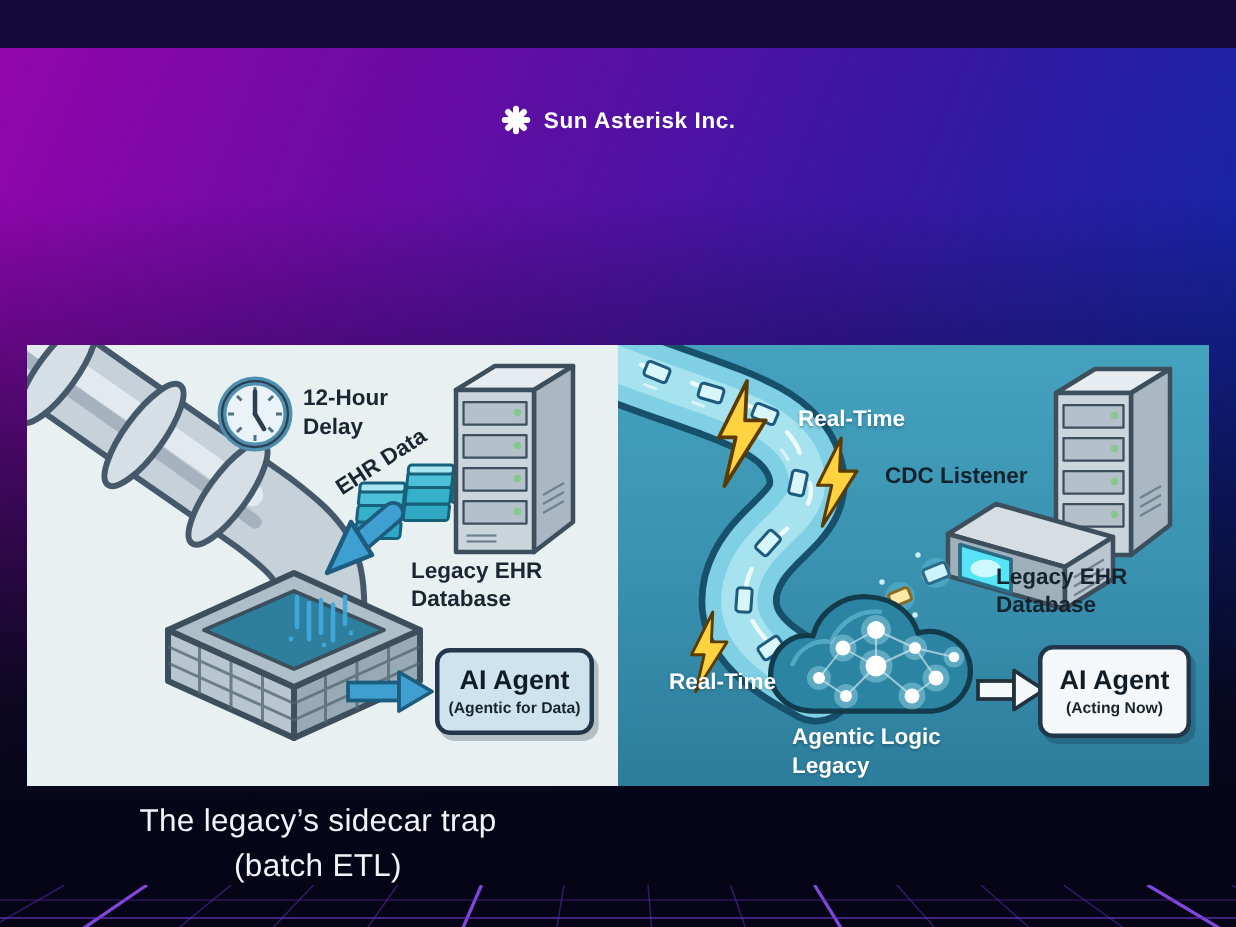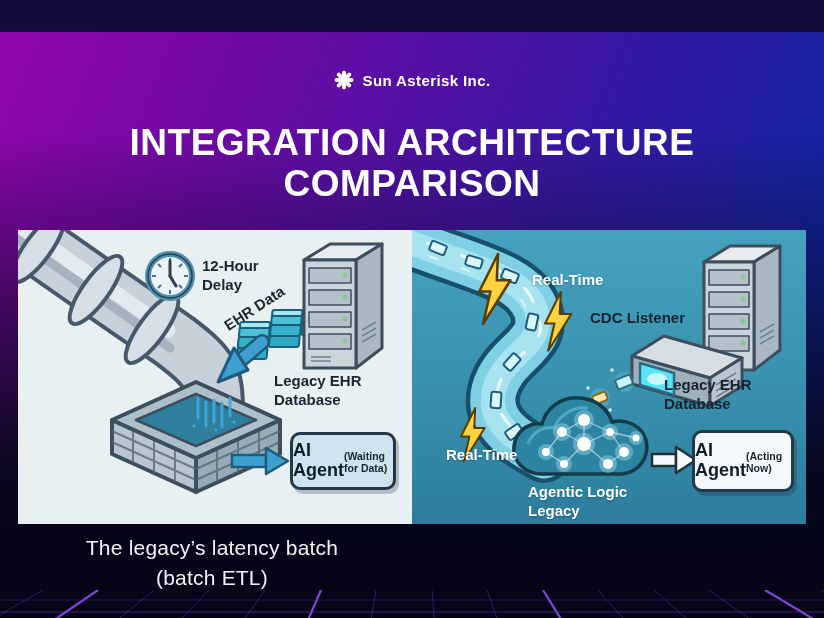--- a/index.html
+++ b/index.html
@@ -24,21 +24,21 @@
   .figure{position:absolute;top:198px;left:18px;width:788px;height:294px;}
   .panel{position:absolute;top:0;height:294px;overflow:hidden;}
   .panel.left{left:0;width:457px;background:#e9f0f2;}
   .panel.right{left:394px;width:394px;background:linear-gradient(180deg,#45a2bf 0%,#3890ae 55%,#2d7d9c 100%);}
   .panel svg{position:absolute;top:0;left:0;}
   .lbl{position:absolute;color:#1a2732;font-weight:700;font-size:15px;line-height:1.25;}
   .lbl.center{}
   .lbl.white{color:#ffffff;text-shadow:0 1px 2px rgba(0,40,60,.35);}
   .lbl.rot{transform:rotate(-33deg);transform-origin:left center;}
   .agent-box{position:absolute;border:3px solid #22384a;border-radius:10px;
-    display:flex;flex-direction:row;align-items:center;justify-content:center;
+    display:flex;flex-direction:column;align-items:center;justify-content:center;
     box-shadow:3px 4px 0 rgba(20,40,55,.25);}
   .agent-box .t{font-weight:700;font-size:18px;color:#101c26;line-height:1.1;}
   .agent-box .s{font-weight:700;font-size:10.5px;color:#18242e;margin-top:2px;}
   .agent-box.waiting{background:#cfe3ee;}
   .agent-box.acting{background:#f4f8fa;}
   
   .caption{position:absolute;top:501px;width:388px;text-align:center;color:#f2f2f7;
     font-size:21px;line-height:30px;font-weight:400;letter-spacing:.2px;}
   .caption.leftc{left:18px;}
   .caption.rightc{left:420px;}
@@ -55,21 +55,20 @@
       <g stroke="#ffffff" stroke-width="4" stroke-linecap="round">
         <line x1="10" y1="2.5" x2="10" y2="17.5"></line>
         <line x1="2.5" y1="10" x2="17.5" y2="10"></line>
         <line x1="4.7" y1="4.7" x2="15.3" y2="15.3"></line>
         <line x1="15.3" y1="4.7" x2="4.7" y2="15.3"></line>
       </g>
     </svg>
     <span class="logo-text">Sun Asterisk Inc.</span>
   </div>
 
-  <h1 class="title"><span>INTEGRATION ARCHITECTURE</span><br><span>COMPARISON</span></h1>
 
   <div class="figure">
 
     <div class="panel left">
       <svg width="386" height="294" viewBox="0 0 386 294">
 
         <g stroke-linecap="round" fill="none">
           <path d="M -30 -20 C 60 45, 120 85, 158 112 C 192 138, 196 145, 196 182" stroke="#46596b" stroke-width="62"></path>
           <path d="M -30 -20 C 60 45, 120 85, 158 112 C 192 138, 196 145, 196 182" stroke="#c6d1d9" stroke-width="54"></path>
           <path d="M -32 -28 C 52 32, 112 72, 150 100" stroke="#e8eef2" stroke-width="15" opacity=".85"></path>
@@ -183,21 +182,21 @@
           <polygon points="248,218 270,231 248,244" fill="#3e9fd0" stroke="#1d5c7e" stroke-width="2.5" stroke-linejoin="round"></polygon>
         </g>
       </svg>
 
       <div class="lbl" style="left:184px;top:27px;width:76px;">12-Hour Delay</div>
       <div class="lbl rot" style="left:208px;top:88px;width:94px;">EHR Data</div>
       <div class="lbl center" style="left:256px;top:142px;width:134px;">Legacy EHR Database</div>
 
       <div class="agent-box waiting" style="left:272px;top:202px;width:100px;height:52px;">
         <div class="t">AI Agent</div>
-        <div class="s">(Waiting for Data)</div>
+        <div class="s">(Agentic for Data)</div>
       </div>
     </div>
 
     <div class="panel right">
       <svg width="394" height="294" viewBox="0 0 394 294">
 
         <g fill="none" stroke-linecap="round">
           <path d="M -18 6 C 60 38, 112 44, 124 80 C 136 116, 92 122, 82 160 C 74 194, 106 212, 132 226" stroke="#17506b" stroke-width="54"></path>
           <path d="M -18 6 C 60 38, 112 44, 124 80 C 136 116, 92 122, 82 160 C 74 194, 106 212, 132 226" stroke="#7fd0e4" stroke-width="45"></path>
           <path d="M -18 6 C 60 38, 112 44, 124 80 C 136 116, 92 122, 82 160 C 74 194, 106 212, 132 226" stroke="#ace4f0" stroke-width="24" opacity=".9"></path>
@@ -354,21 +353,21 @@
       <div class="lbl white" style="left:34px;top:216px;width:90px;">Real-Time</div>
       <div class="lbl white center" style="left:116px;top:253px;width:134px;">Agentic Logic Legacy</div>
 
       <div class="agent-box acting" style="left:280px;top:200px;width:96px;height:56px;">
         <div class="t">AI Agent</div>
         <div class="s">(Acting Now)</div>
       </div>
     </div>
   </div>
 
-  <div class="caption leftc"><span>The legacy’s latency batch</span><br><span>(batch ETL)</span></div>
+  <div class="caption leftc"><span>The legacy’s sidecar trap</span><br><span>(batch ETL)</span></div>
 
   <svg class="grid-svg" width="824" height="60" viewBox="0 0 824 60">
     <g stroke="#5b2ba6" stroke-width="1" opacity=".55">
       <line x1="43" y1="0" x2="-61" y2="60"></line>
       <line x1="154" y1="0" x2="81" y2="60"></line>
       <line x1="209" y1="0" x2="152" y2="60"></line>
       <line x1="265" y1="0" x2="223" y2="60"></line>
       <line x1="376" y1="0" x2="366" y2="60"></line>
       <line x1="432" y1="0" x2="437" y2="60"></line>
       <line x1="487" y1="0" x2="508" y2="60"></line>

